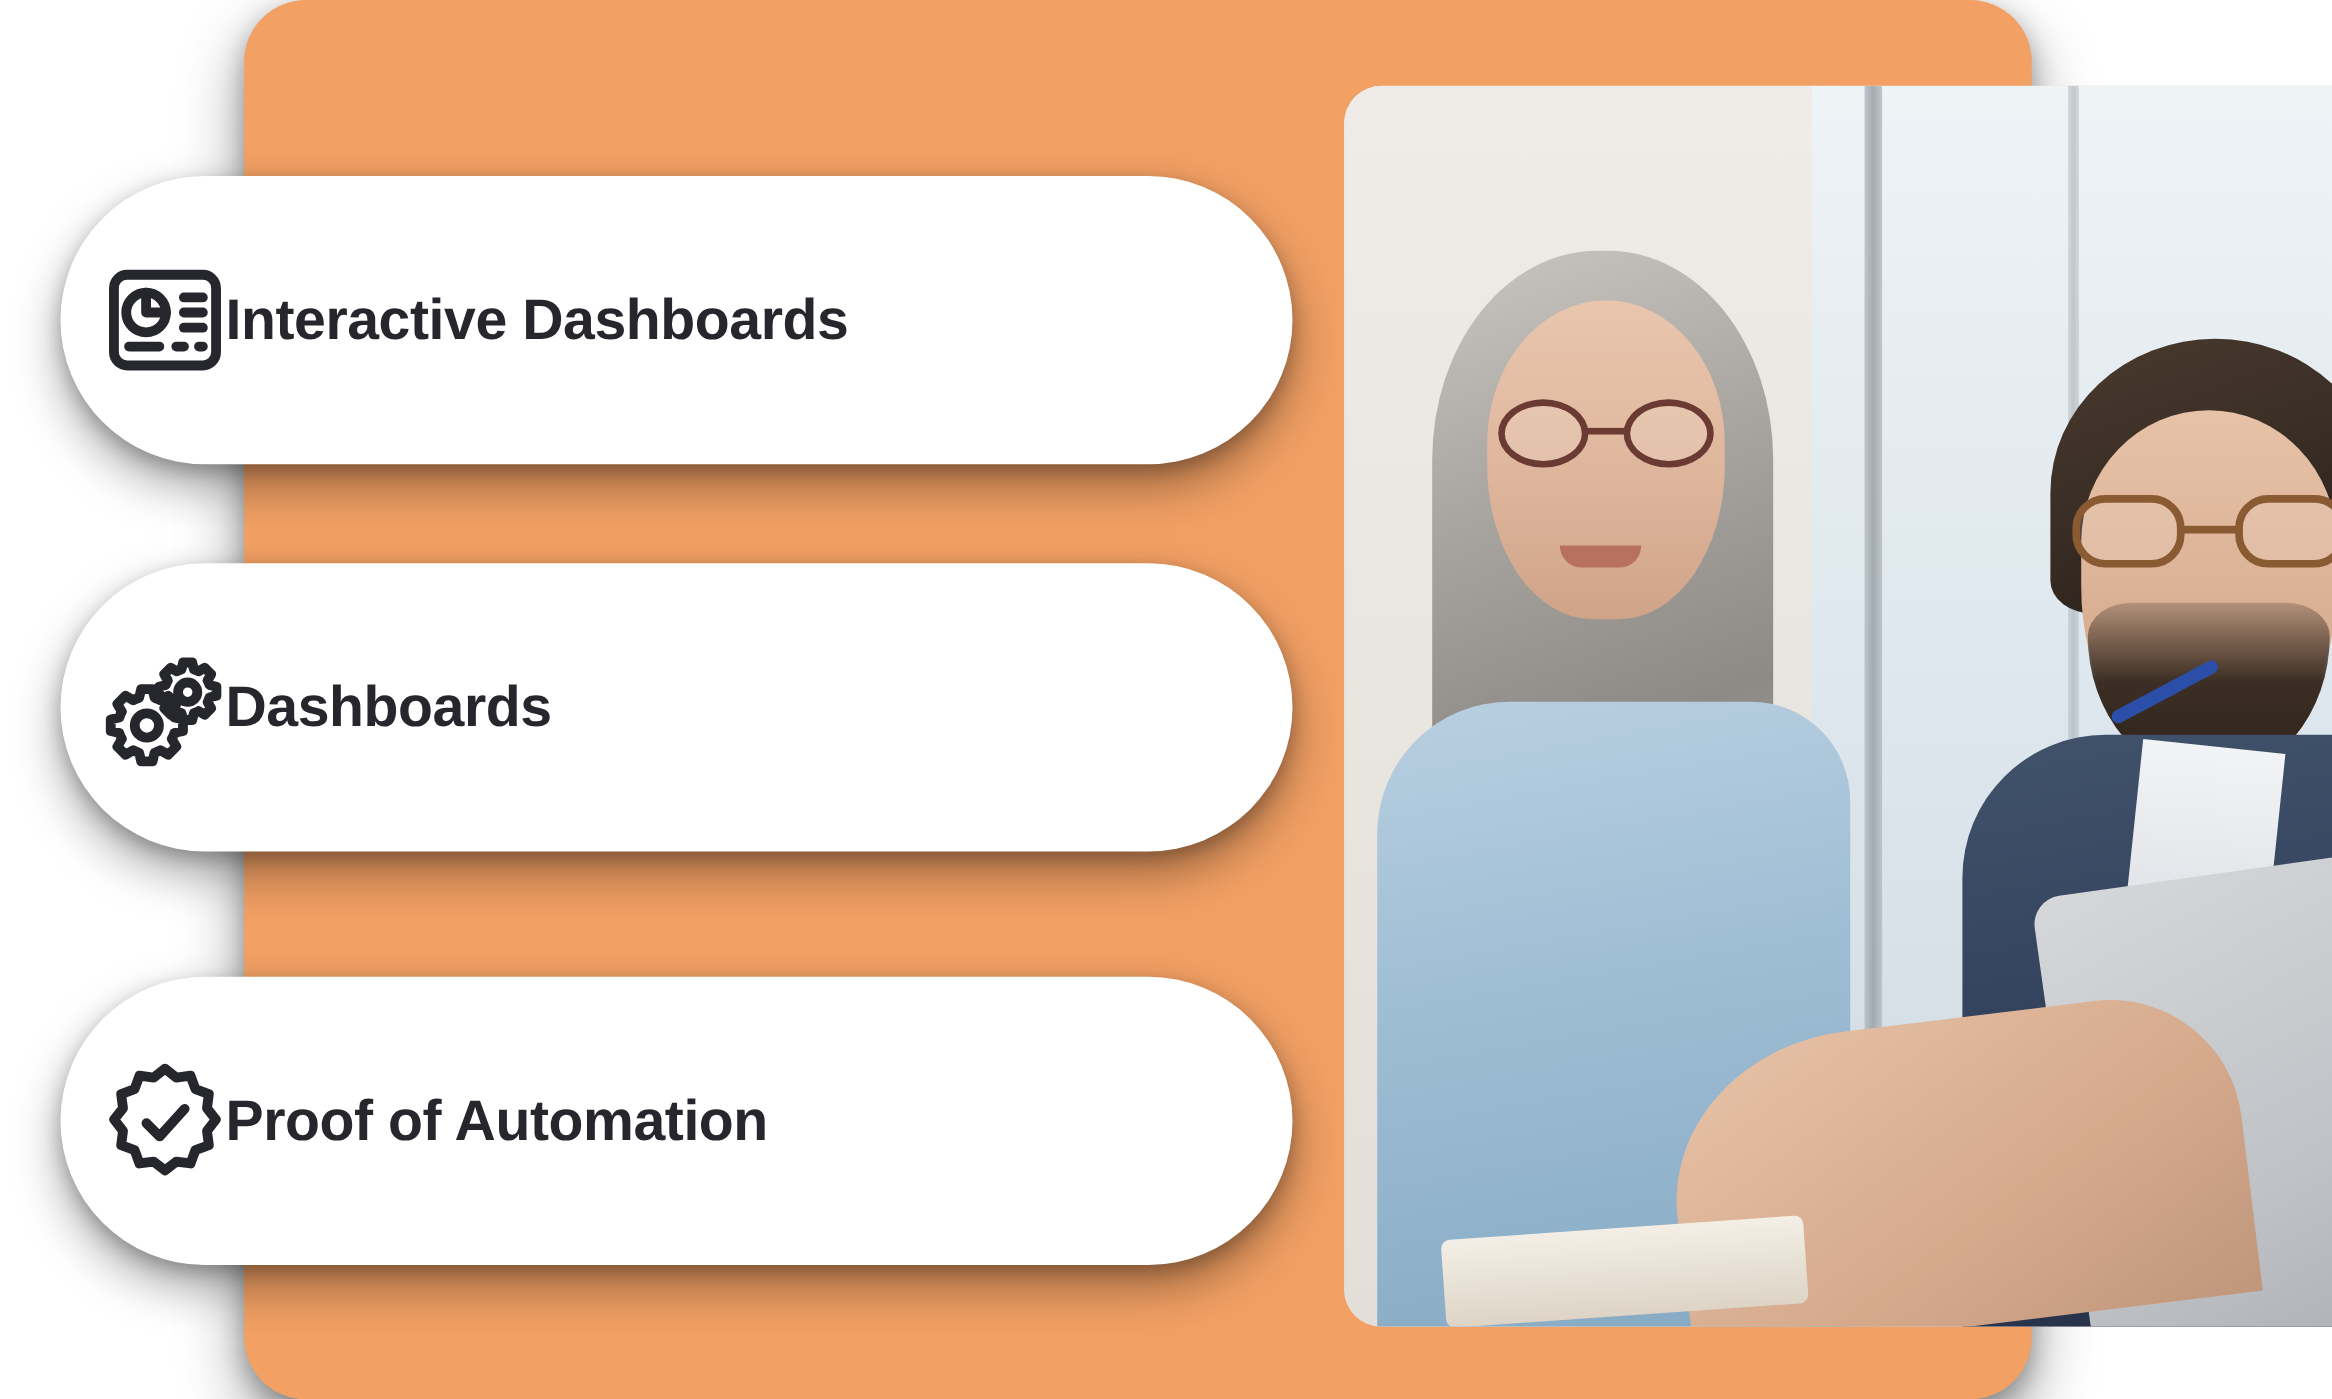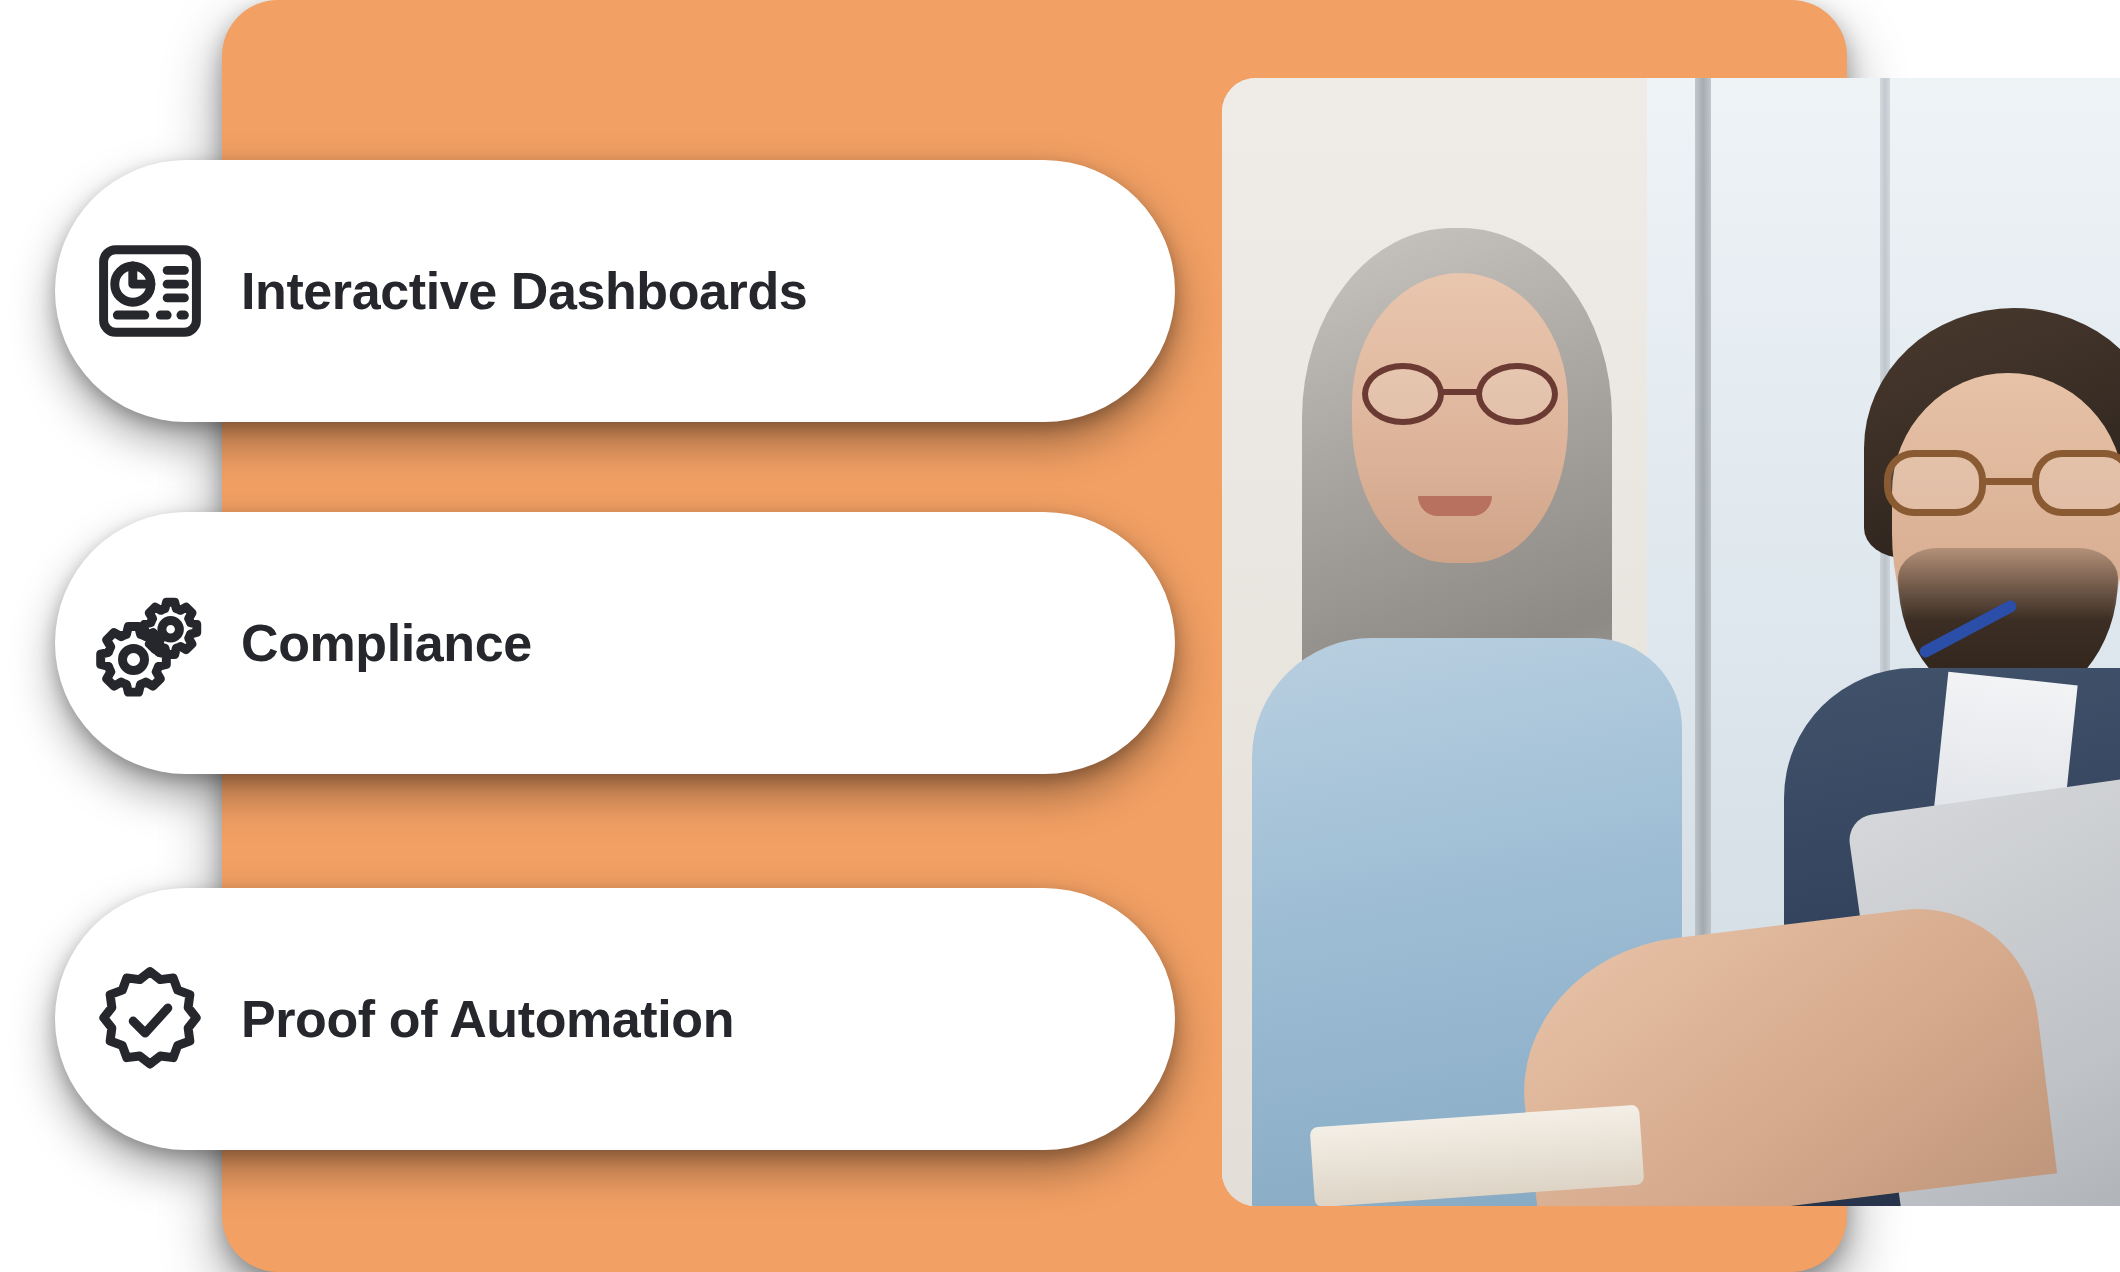--- a/index.html
+++ b/index.html
@@ -166,21 +166,20 @@
 
   
   .pill {
     position: absolute;
     display: flex;
     align-items: center;
     background: #ffffff;
     border-radius: 999px;
     box-shadow: 0 20px 44px rgba(0,0,0,0.36),
                 0 6px 16px rgba(0,0,0,0.22);
-    gap: 36px;
   }
   .pill .icon-wrap {
     flex: 0 0 auto;
     width: 150px;
     display: flex;
     align-items: center;
     justify-content: center;
   }
   .pill .pill-label {
     font-size: 52px;
@@ -263,21 +262,21 @@
     <div class="icon-wrap">
       <svg class="ico" width="158" height="158" viewBox="0 0 64 64" fill="none" stroke="#26272d" stroke-width="5.2" stroke-linecap="round" stroke-linejoin="round">
 
         <path d="M41.6 8.3 h4.8 l.9 3.7 a8 8 0 0 1 2.4 1.0 l3.3-1.9 3.4 3.4 -1.9 3.3 a8 8 0 0 1 1.0 2.4 l3.7.9 v4.8 l-3.7.9 a8 8 0 0 1-1.0 2.4 l1.9 3.3 -3.4 3.4 -3.3-1.9 a8 8 0 0 1-2.4 1.0 l-.9 3.7 h-4.8 l-.9-3.7 a8 8 0 0 1-2.4-1.0 l-3.3 1.9 -3.4-3.4 1.9-3.3 a8 8 0 0 1-1.0-2.4 l-3.7-.9 v-4.8 l3.7-.9 a8 8 0 0 1 1.0-2.4 l-1.9-3.3 3.4-3.4 3.3 1.9 a8 8 0 0 1 2.4-1.0 z"></path>
         <circle cx="44" cy="24" r="5.1"></circle>
 
         <path d="M19.4 22.4 h6.0 l1.1 4.6 a10.2 10.2 0 0 1 3.1 1.3 l4.1-2.4 4.3 4.3 -2.4 4.1 a10.2 10.2 0 0 1 1.3 3.1 l4.6 1.1 v6.0 l-4.6 1.1 a10.2 10.2 0 0 1-1.3 3.1 l2.4 4.1 -4.3 4.3 -4.1-2.4 a10.2 10.2 0 0 1-3.1 1.3 l-1.1 4.6 h-6.0 l-1.1-4.6 a10.2 10.2 0 0 1-3.1-1.3 l-4.1 2.4 -4.3-4.3 2.4-4.1 a10.2 10.2 0 0 1-1.3-3.1 l-4.6-1.1 v-6.0 l4.6-1.1 a10.2 10.2 0 0 1 1.3-3.1 l-2.4-4.1 4.3-4.3 4.1 2.4 a10.2 10.2 0 0 1 3.1-1.3 z"></path>
         <circle cx="22.4" cy="41.6" r="6.4"></circle>
       </svg>
     </div>
-    <div class="pill-label">Compliance</div>
+    <div class="pill-label">Dashboards</div>
   </div>
 
   <div class="pill" id="pill-2">
     <div class="icon-wrap">
       <svg class="ico" width="158" height="158" viewBox="0 0 64 64" fill="none" stroke="#26272d" stroke-width="5.2" stroke-linecap="round" stroke-linejoin="round">
         <path d="M32 4.4 l6.0 4.7 7.5-1.0 2.6 7.1 7.1 2.6 -1.0 7.5 4.7 6.0 -4.7 6.0 1.0 7.5 -7.1 2.6 -2.6 7.1 -7.5-1.0 -6.0 4.7 -6.0-4.7 -7.5 1.0 -2.6-7.1 -7.1-2.6 1.0-7.5 -4.7-6.0 4.7-6.0 -1.0-7.5 7.1-2.6 2.6-7.1 7.5 1.0 z"></path>
         <path d="M22.2 33.2 L29.2 40.2 L42.4 25.6"></path>
       </svg>
     </div>
     <div class="pill-label">Proof of Automation</div>

